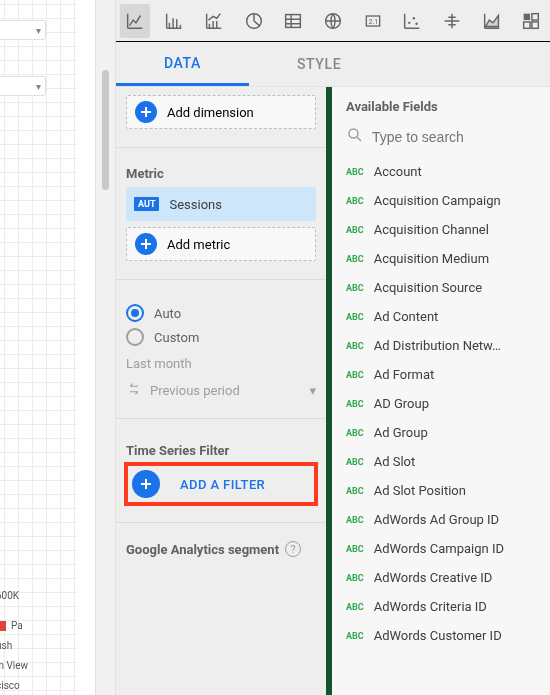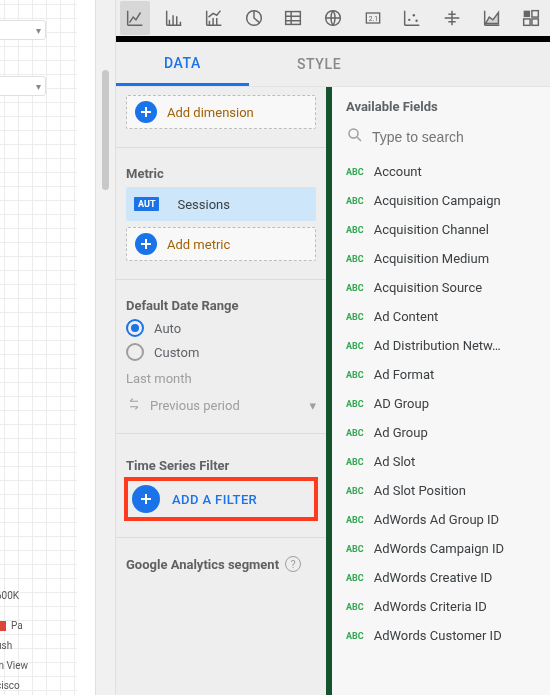--- a/index.html
+++ b/index.html
@@ -48,60 +48,60 @@
       display:flex;justify-content:center;padding-top:8px;
     }
     .scroll-thumb{width:7px;border-radius:4px;background:#c8c8c8;height:120px;margin-top:62px;}
 
     .panel{
       position:absolute;left:116px;top:0;right:0;bottom:0;background:#eeeeee;
       display:flex;flex-direction:column;
     }
     .chart-toolbar{
       height:42px;display:flex;align-items:center;gap:10px;padding:0 4px;
-      border-bottom:6px solid #000000;
+      border-bottom:1px solid #000000;
     }
     .chart-btn{
       width:32px;height:34px;display:flex;align-items:center;justify-content:center;
       border-radius:2px;cursor:pointer;color:#5a5a5a;
     }
     .chart-btn.selected{background:#d7d7d7;}
     .chart-btn svg{stroke:#666;fill:none;stroke-width:1.6;}
     .tabs{height:44px;display:flex;}
     .tab{flex:0 0 auto;padding:0 48px;display:flex;align-items:center;justify-content:center;
       font-weight:500;letter-spacing:0.6px;font-size:14px;color:#888;cursor:pointer;}
     .tab.active{color:#1a73e8;border-bottom:3px solid #1a73e8;}
     .body{flex:1;display:flex;overflow:hidden;border-top:1px solid #e3e3e3;}
     .left-col{width:210px;background:#eeeeee;overflow-y:auto;display:flex;flex-direction:column;gap:18px;padding:8px 10px 40px;}
     .right-col{flex:1;background:#f7f7f7;border-left:6px solid #14532d;display:flex;flex-direction:column;}
     .section-title{font-weight:700;font-size:13px;color:#616161;margin-bottom:6px;}
     .sub-title{font-weight:700;font-size:13px;color:#5f6368;margin:6px 0;}
     .dashed-chip{
       border:1px dashed #bdbdbd;border-radius:2px;background:#f8f8f8;
-      height:34px;display:flex;align-items:center;gap:10px;padding:0 8px;color:#a16207;
+      height:34px;display:flex;align-items:center;gap:10px;padding:0 8px;color:#000000;
     }
     .metric-chip{
-      background:#cde6f9;border-radius:2px;height:34px;display:flex;align-items:center;gap:18px;padding:0 8px;color:#3c4043;
+      background:#cde6f9;border-radius:2px;height:34px;display:flex;align-items:center;gap:10px;padding:0 8px;color:#3c4043;
     }
     .aut-badge{background:#1a73e8;color:#fff;font-size:9px;font-weight:700;padding:2px 4px;border-radius:1px;}
     .plus-circle{width:22px;height:22px;border-radius:50%;background:#1a73e8;display:flex;align-items:center;justify-content:center;}
     .plus-circle.big{width:28px;height:28px;}
     .plus-circle::before{content:"";width:10px;height:2px;background:#fff;position:absolute;}
     .plus-circle::after{content:"";width:2px;height:10px;background:#fff;position:absolute;}
     .plus-circle{position:relative;}
     .divider-line{height:1px;background:#dcdcdc;margin:0 -10px;}
     .radio-row{display:flex;align-items:center;gap:10px;margin:6px 0;color:#5f6368;}
     .radio{width:18px;height:18px;border:2px solid #9e9e9e;border-radius:50%;position:relative;}
     .radio.sel{border-color:#1a73e8;}
     .radio.sel::after{content:"";position:absolute;inset:3px;border-radius:50%;background:#1a73e8;}
     .muted{color:#9e9e9e;}
     .compare-row{display:flex;align-items:center;justify-content:space-between;color:#9e9e9e;font-size:13px;margin-top:10px;}
     .swap-icon svg{stroke:#9e9e9e;fill:none;stroke-width:1.6;}
     .filter-btn{
-      height:40px;display:flex;align-items:center;gap:12px;padding:0 6px;
+      height:40px;display:flex;align-items:center;gap:20px;padding:0 6px;
       color:#1a73e8;font-weight:500;letter-spacing:0.4px;cursor:pointer;
     }
     .highlight{outline:4px solid #ff3b1f;outline-offset:-2px;}
     .ga-row{display:flex;align-items:center;gap:6px;}
     .help-circ{width:16px;height:16px;border:1.4px solid #9e9e9e;border-radius:50%;display:inline-flex;align-items:center;justify-content:center;font-size:11px;color:#9e9e9e;}
 
     .avail-title{font-weight:700;color:#5f6368;padding:12px 14px 6px;}
     .search-row{display:flex;align-items:center;gap:8px;padding:6px 14px 10px;color:#9e9e9e;}
     .search-input{border:none;background:transparent;width:100%;font-size:14px;color:#555;outline:none;}
     .field-list{flex:1;overflow:hidden;}
@@ -232,21 +232,20 @@
         </div>
         <div class="dashed-chip" style="margin-top:6px;">
           <span class="plus-circle"></span>
           <span>Add metric</span>
         </div>
       </div>
 
       <div class="divider-line"></div>
 
       <div>
-        <div class="section-title">Default Date Range</div>
         <div class="radio-row">
           <span class="radio sel"></span>
           <span>Auto</span>
         </div>
         <div class="radio-row">
           <span class="radio"></span>
           <span>Custom</span>
         </div>
         <div class="muted" style="margin-top:10px;">Last month</div>
         <div class="compare-row">

